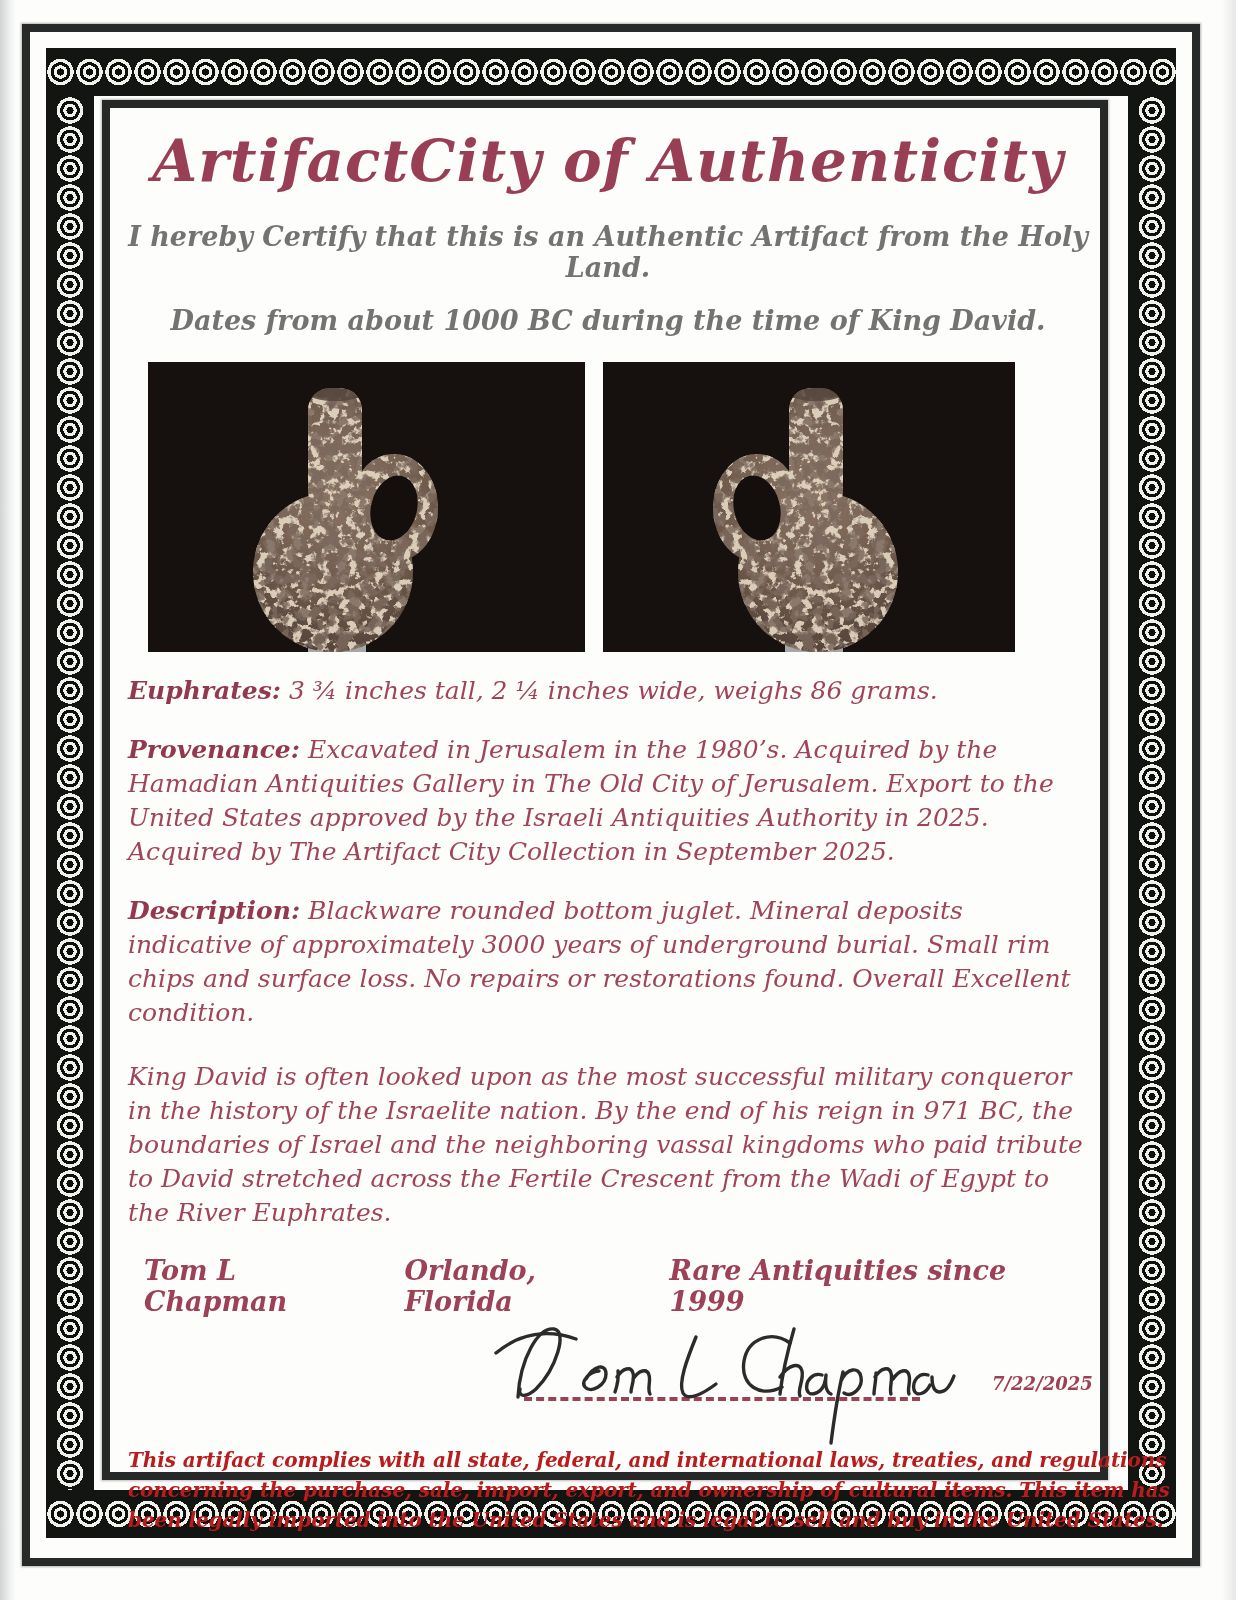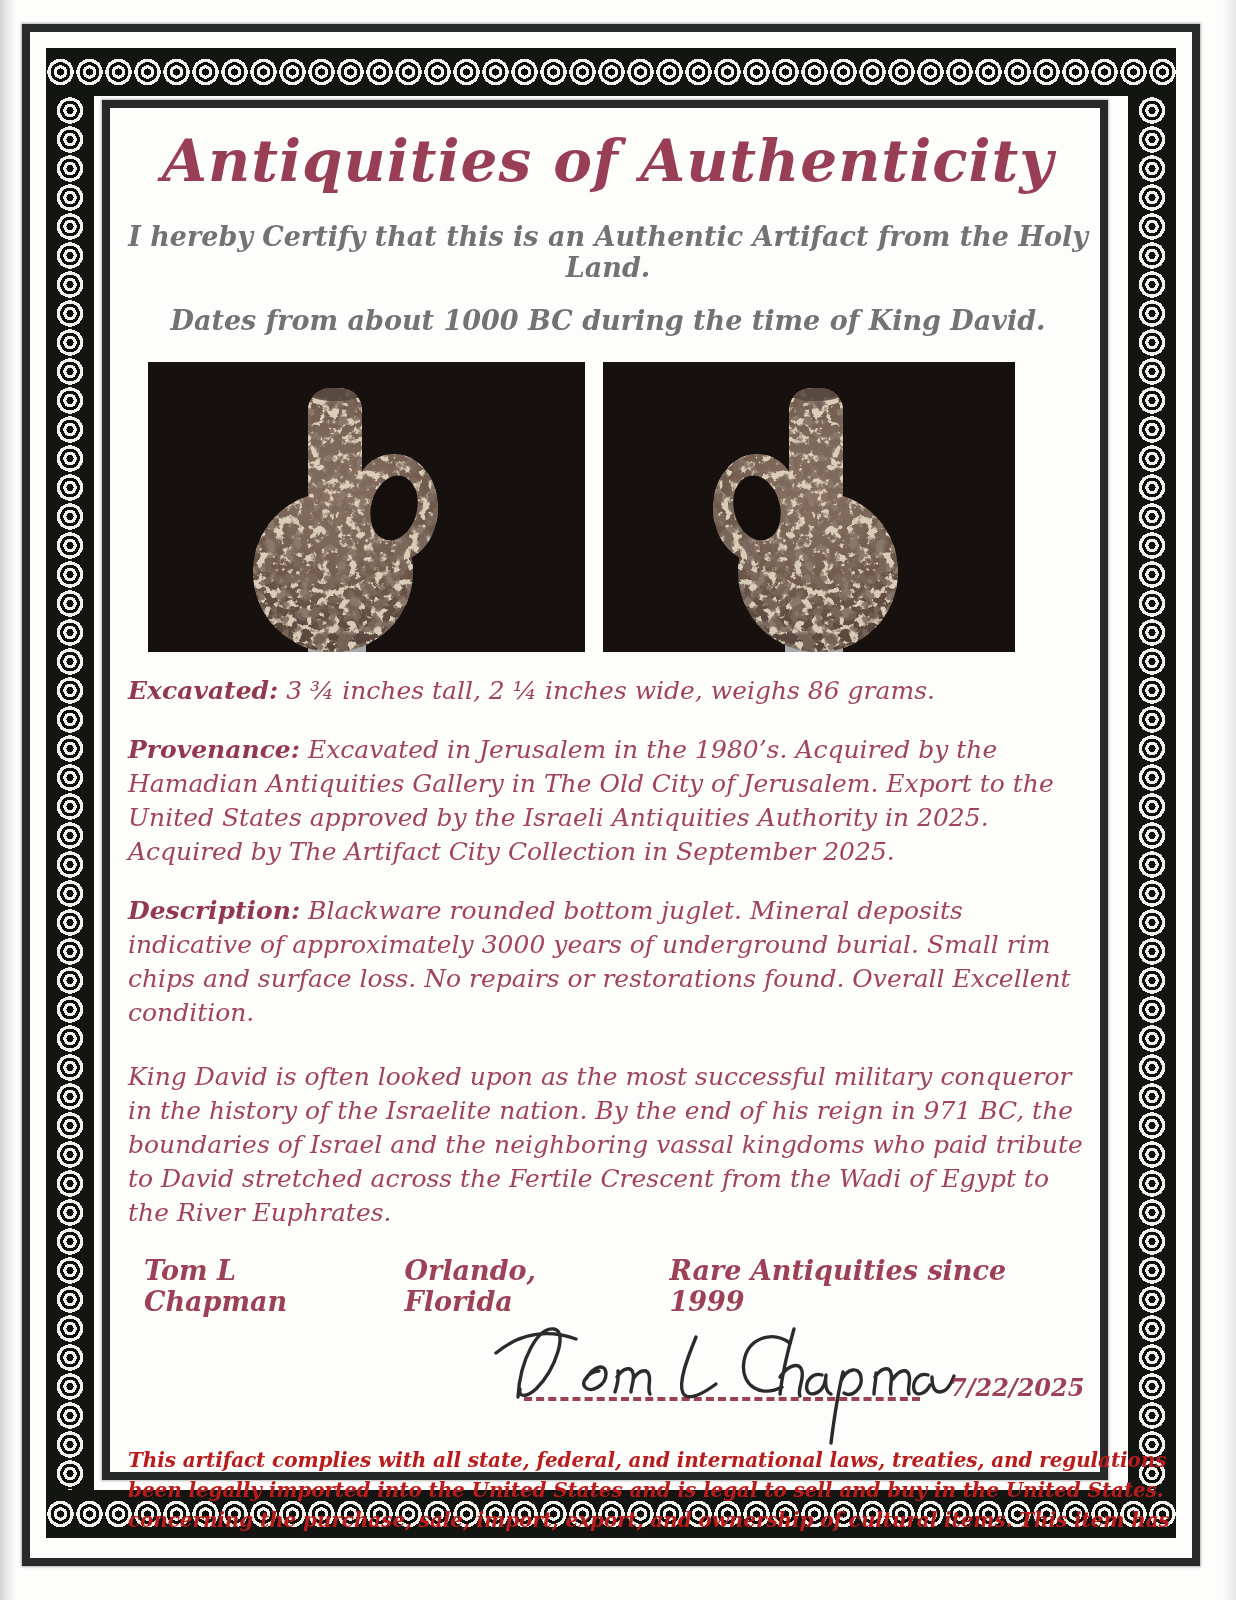--- a/index.html
+++ b/index.html
@@ -48,40 +48,40 @@
   .para.desc{margin-top:18px;}
   .para.story{margin-top:30px;}
 
   .names-row{display:flex;justify-content:space-between;align-items:baseline;
     margin-top:18px;padding:0 18px 0 16px;font-size:27px;font-weight:bold;font-style:italic;gap:28px;}
   .guarantor{ text-align:center;font-size:27px;font-weight:bold;font-style:italic;margin-top:16px;}
 
   .sig-area{position:relative;height:100px;margin-top:8px;}
   .sig-line{position:absolute;left:396px;top:72px;width:396px;border-bottom:4px dashed #9c4156;}
   .sig-svg{position:absolute;left:360px;top:-24px;width:470px;height:150px;overflow:visible;}
-  .sig-date{position:absolute;left:822px;top:48px;font-size:24px;font-weight:bold;font-style:italic;}
+  .sig-date{position:absolute;left:864px;top:48px;font-size:18px;font-weight:bold;font-style:italic;}
 
   .legal{margin-top:20px;font-size:20px;font-weight:bold;font-style:italic;
     line-height:30px;letter-spacing:-0.1px;white-space:nowrap;color:#b91c1c;}
 </style>
 </head>
 <body>
 
 <div class="page">
 
   <div class="outer-frame"></div>
   <div class="band h band-top"></div>
   <div class="band h band-bottom"></div>
   <div class="band v band-left"></div>
   <div class="band v band-right"></div>
   <div class="inner-frame"></div>
 
   <div class="content">
 
-    <div class="title">Antiquities of Authenticity</div>
+    <div class="title">ArtifactCity of Authenticity</div>
     <div class="subline">I hereby Certify that this is an Authentic Artifact from the Holy Land.</div>
     <div class="subline subline2">Dates from about 1000 BC during the time of King David.</div>
 
     <div class="photos">
       <svg class="photo" width="437" height="290" viewBox="0 0 437 290" aria-hidden="true">
         <defs>
           <radialGradient id="jugGrad" cx="42%" cy="42%" r="70%">
             <stop offset="0%" stop-color="#8d7666"></stop>
             <stop offset="55%" stop-color="#6c5749"></stop>
             <stop offset="100%" stop-color="#463630"></stop>
@@ -121,21 +121,21 @@
       </svg>
 
       <svg class="photo" width="412" height="290" viewBox="0 0 412 290" aria-hidden="true">
         <rect x="0" y="0" width="412" height="290" fill="#16110e"></rect>
         <g transform="translate(412,0) scale(-1,1)">
           <use href="#jugScene" x="12"></use>
         </g>
       </svg>
     </div>
 
-    <p class="para first"><b>Excavated:</b><span> 3 ¾ inches tall, 2 ¼ inches wide, weighs 86 grams.</span></p>
+    <p class="para first"><b>Euphrates:</b><span> 3 ¾ inches tall, 2 ¼ inches wide, weighs 86 grams.</span></p>
 
     <p class="para"><b>Provenance:</b><span> Excavated in Jerusalem in the 1980’s. Acquired by the Hamadian Antiquities Gallery in The Old City of Jerusalem. Export to the United States approved by the Israeli Antiquities Authority in 2025. Acquired by The Artifact City Collection in September 2025.</span></p>
 
     <p class="para desc"><b>Description:</b><span> Blackware rounded bottom juglet. Mineral deposits indicative of approximately 3000 years of underground burial. Small rim chips and surface loss. No repairs or restorations found. Overall Excellent condition.</span></p>
 
     <p class="para story">King David is often looked upon as the most successful military conqueror in the history of the Israelite nation. By the end of his reign in 971 BC, the boundaries of Israel and the neighboring vassal kingdoms who paid tribute to David stretched across the Fertile Crescent from the Wadi of Egypt to the River Euphrates.</p>
 
     <div class="names-row">
       <span>Tom L Chapman</span>
       <span>Orlando, Florida</span>
@@ -160,18 +160,18 @@
           <path d="M355,71 C350,92 346,118 343,142 M353,80 C359,67 371,65 373,76 C375,87 364,97 356,92"></path>
           <path d="M388,72 C388,80 386,88 386,93 M387,76 C393,67 401,65 403,72 C405,78 401,88 403,93 M405,78 C411,69 419,67 421,74 C423,80 419,88 421,93"></path>
           <path d="M440,74 C431,71 424,80 426,89 C428,96 438,93 442,84 M444,76 C444,84 446,91 452,91 C458,91 463,83 466,75"></path>
         </g>
       </svg>
       <div class="sig-date">7/22/2025</div>
     </div>
 
     <div class="legal">
       <div>This artifact complies with all state, federal, and international laws, treaties, and regulations</div>
+      <div>concerning the purchase, sale, import, export, and ownership of cultural items. This item has</div>
       <div>been legally imported into the United States and is legal to sell and buy in the United States.</div>
-      <div>concerning the purchase, sale, import, export, and ownership of cultural items. This item has</div>
     </div>
 
   </div>
 </div>
 
 </body></html>

